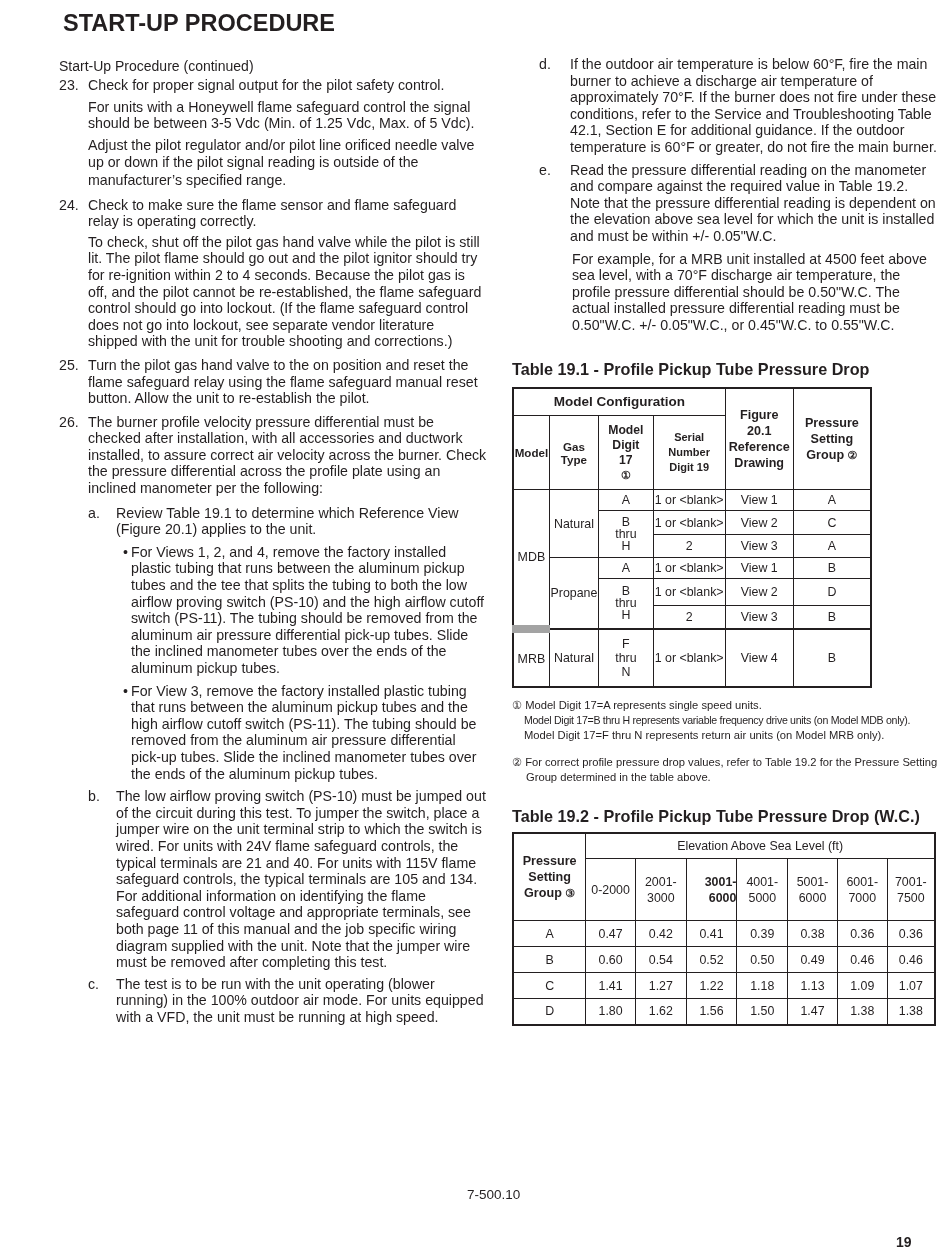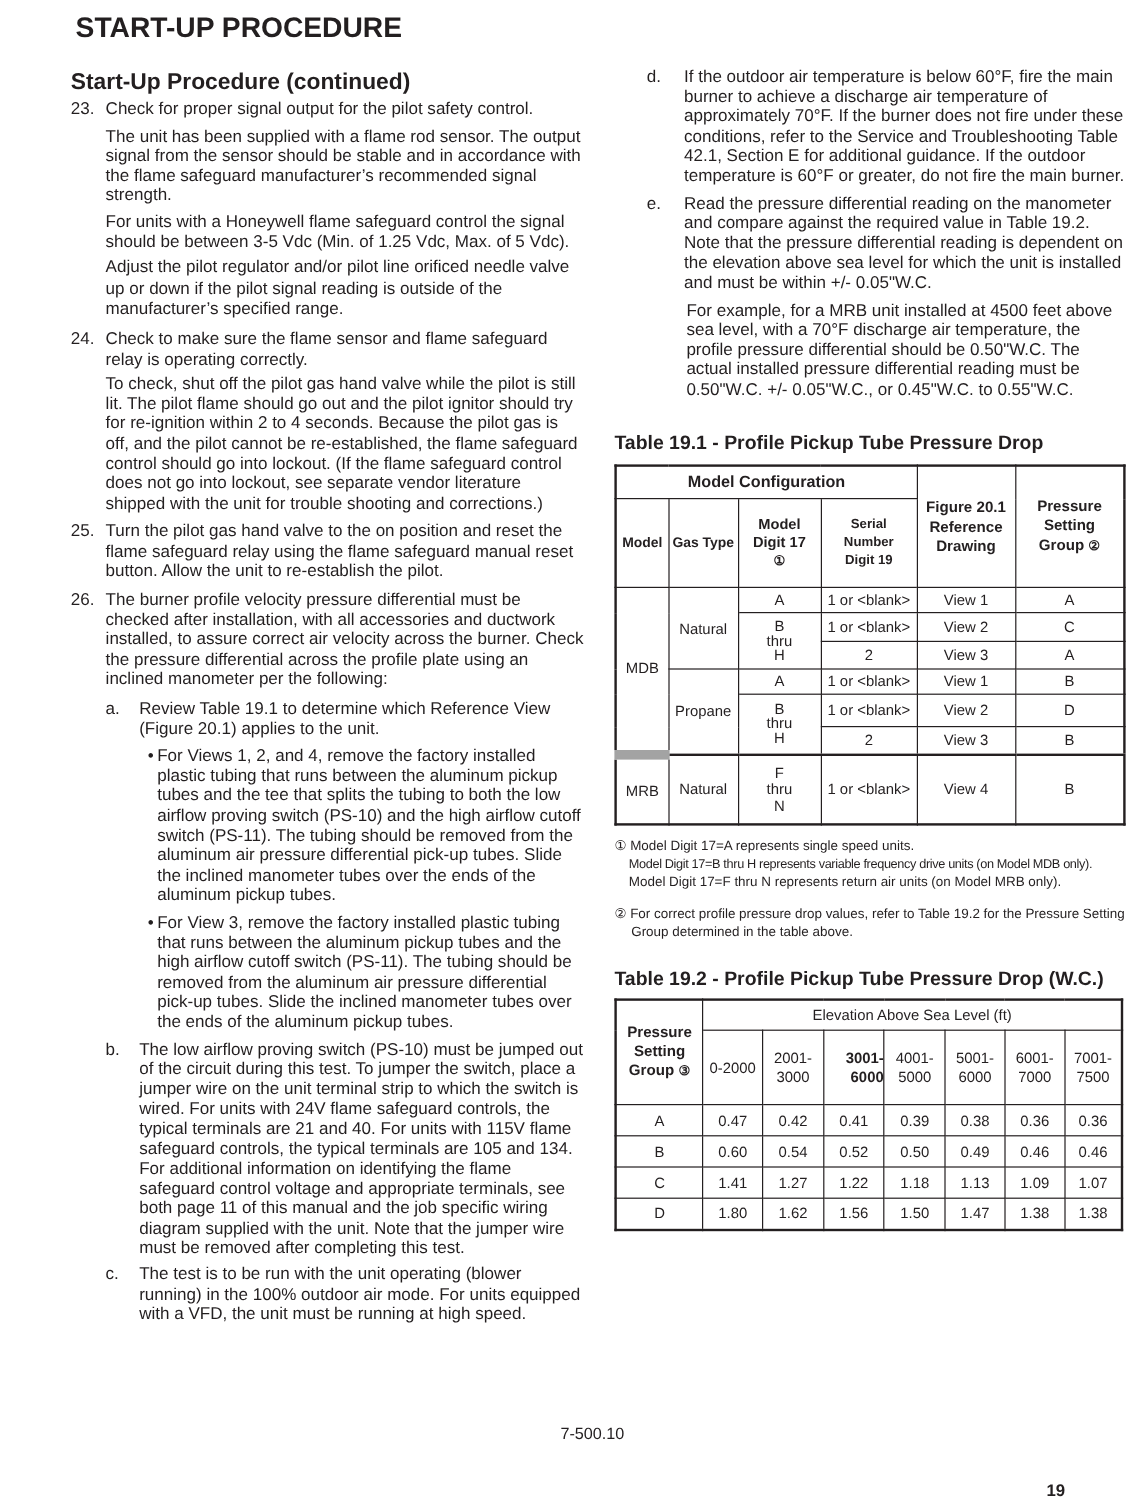--- a/index.html
+++ b/index.html
@@ -1,56 +1,55 @@
 <!DOCTYPE html>
 <html><head>
 <meta charset="utf-8">
 <style>
   html, body { margin: 0; padding: 0; background: #ffffff; }
   body { width: 950px; height: 1251px; position: relative; overflow: hidden;
          font-family: "Liberation Sans", sans-serif; color: #231f20; }
   .page-title { position: absolute; left: 63px; top: 10px; font-size: 23.5px; font-weight: bold; letter-spacing: 0; }
   .col-left { position: absolute; left: 59px; top: 58px; width: 428px; }
   .col-right { position: absolute; left: 512px; top: 56px; width: 428px; }
-  .section-title { font-size: 19px; font-weight: bold; margin: 0 0 3px 0; }
+  .section-title { font-size: 14px; font-weight: normal; margin: 0 0 3px 0; }
   .step { display: flex; font-size: 14.2px; line-height: 16.6px; }
   .step .num { width: 29px; flex: none; }
   .step .body { flex: 1; }
   .para { margin: 0 0 4px 0; }
   .sub { display: flex; font-size: 14.2px; line-height: 16.6px; margin-left: 29px; margin-top: 4px; }
   .sub .letter { width: 28px; flex: none; }
   .sub .body { flex: 1; }
   .bullet { display: flex; margin: 4px 0 0 0; }
   .bullet .dot { width: 12px; flex: none; text-align: right; padding-right: 3px; }
   .bullet .btext { flex: 1; }
   .table-title { font-size: 16.2px; font-weight: bold; margin: 0; }
   table.t { border-collapse: collapse; font-size: 12.4px; text-align: center; }
   table.t td, table.t th { border: 1px solid #231f20; padding: 0; }
-  table.t1 { border: 2px solid #231f20; width: 426px; }
+  table.t1 { border: 2px solid #231f20; width: 360px; }
   table.t1 th { font-weight: bold; }
   table.t2 { border: 2px solid #231f20; width: 424px; }
   .foot { font-size: 11.2px; line-height: 15px; }
   .foot .cond { font-size: 10.6px; letter-spacing: -0.3px; }
   .footer-doc { position: absolute; left: 467px; top: 1187px; font-size: 13.5px; }
-  .footer-page { position: absolute; left: 872px; top: 1234px; font-size: 14px; font-weight: bold; }
+  .footer-page { position: absolute; left: 896px; top: 1234px; font-size: 14px; font-weight: bold; }
   .circ { font-size: 11px; }
 </style>
 </head>
 <body>
 
 <div class="page-title">START-UP PROCEDURE</div>
 
 <div class="col-left">
   <div class="section-title">Start-Up Procedure (continued)</div>
 
   <div class="step">
     <span class="num">23.</span>
     <div class="body">
       <div class="para">Check for proper signal output for the pilot safety control.</div>
-      <div class="para" style="margin-top:6px">The unit has been supplied with a flame rod sensor. The output signal from the sensor should be stable and in accordance with the flame safeguard manufacturer’s recommended signal strength.</div>
       <div class="para" style="margin-top:5px">For units with a Honeywell flame safeguard control the signal should be between 3-5 Vdc (Min. of 1.25 Vdc, Max. of 5 Vdc).</div>
       <div class="para" style="margin-top:5px;line-height:17.6px">Adjust the pilot regulator and/or pilot line orificed needle valve up or down if the pilot signal reading is outside of the manufacturer’s specified range.</div>
     </div>
   </div>
 
   <div class="step" style="margin-top:3px">
     <span class="num">24.</span>
     <div class="body">
       <div class="para">Check to make sure the flame sensor and flame safeguard relay is operating correctly.</div>
       <div class="para" style="margin-top:3px">To check, shut off the pilot gas hand valve while the pilot is still lit. The pilot flame should go out and the pilot ignitor should try for re-ignition within 2 to 4 seconds. Because the pilot gas is off, and the pilot cannot be re-established, the flame safeguard control should go into lockout. (If the flame safeguard control does not go into lockout, see separate vendor literature shipped with the unit for trouble shooting and corrections.)</div>

